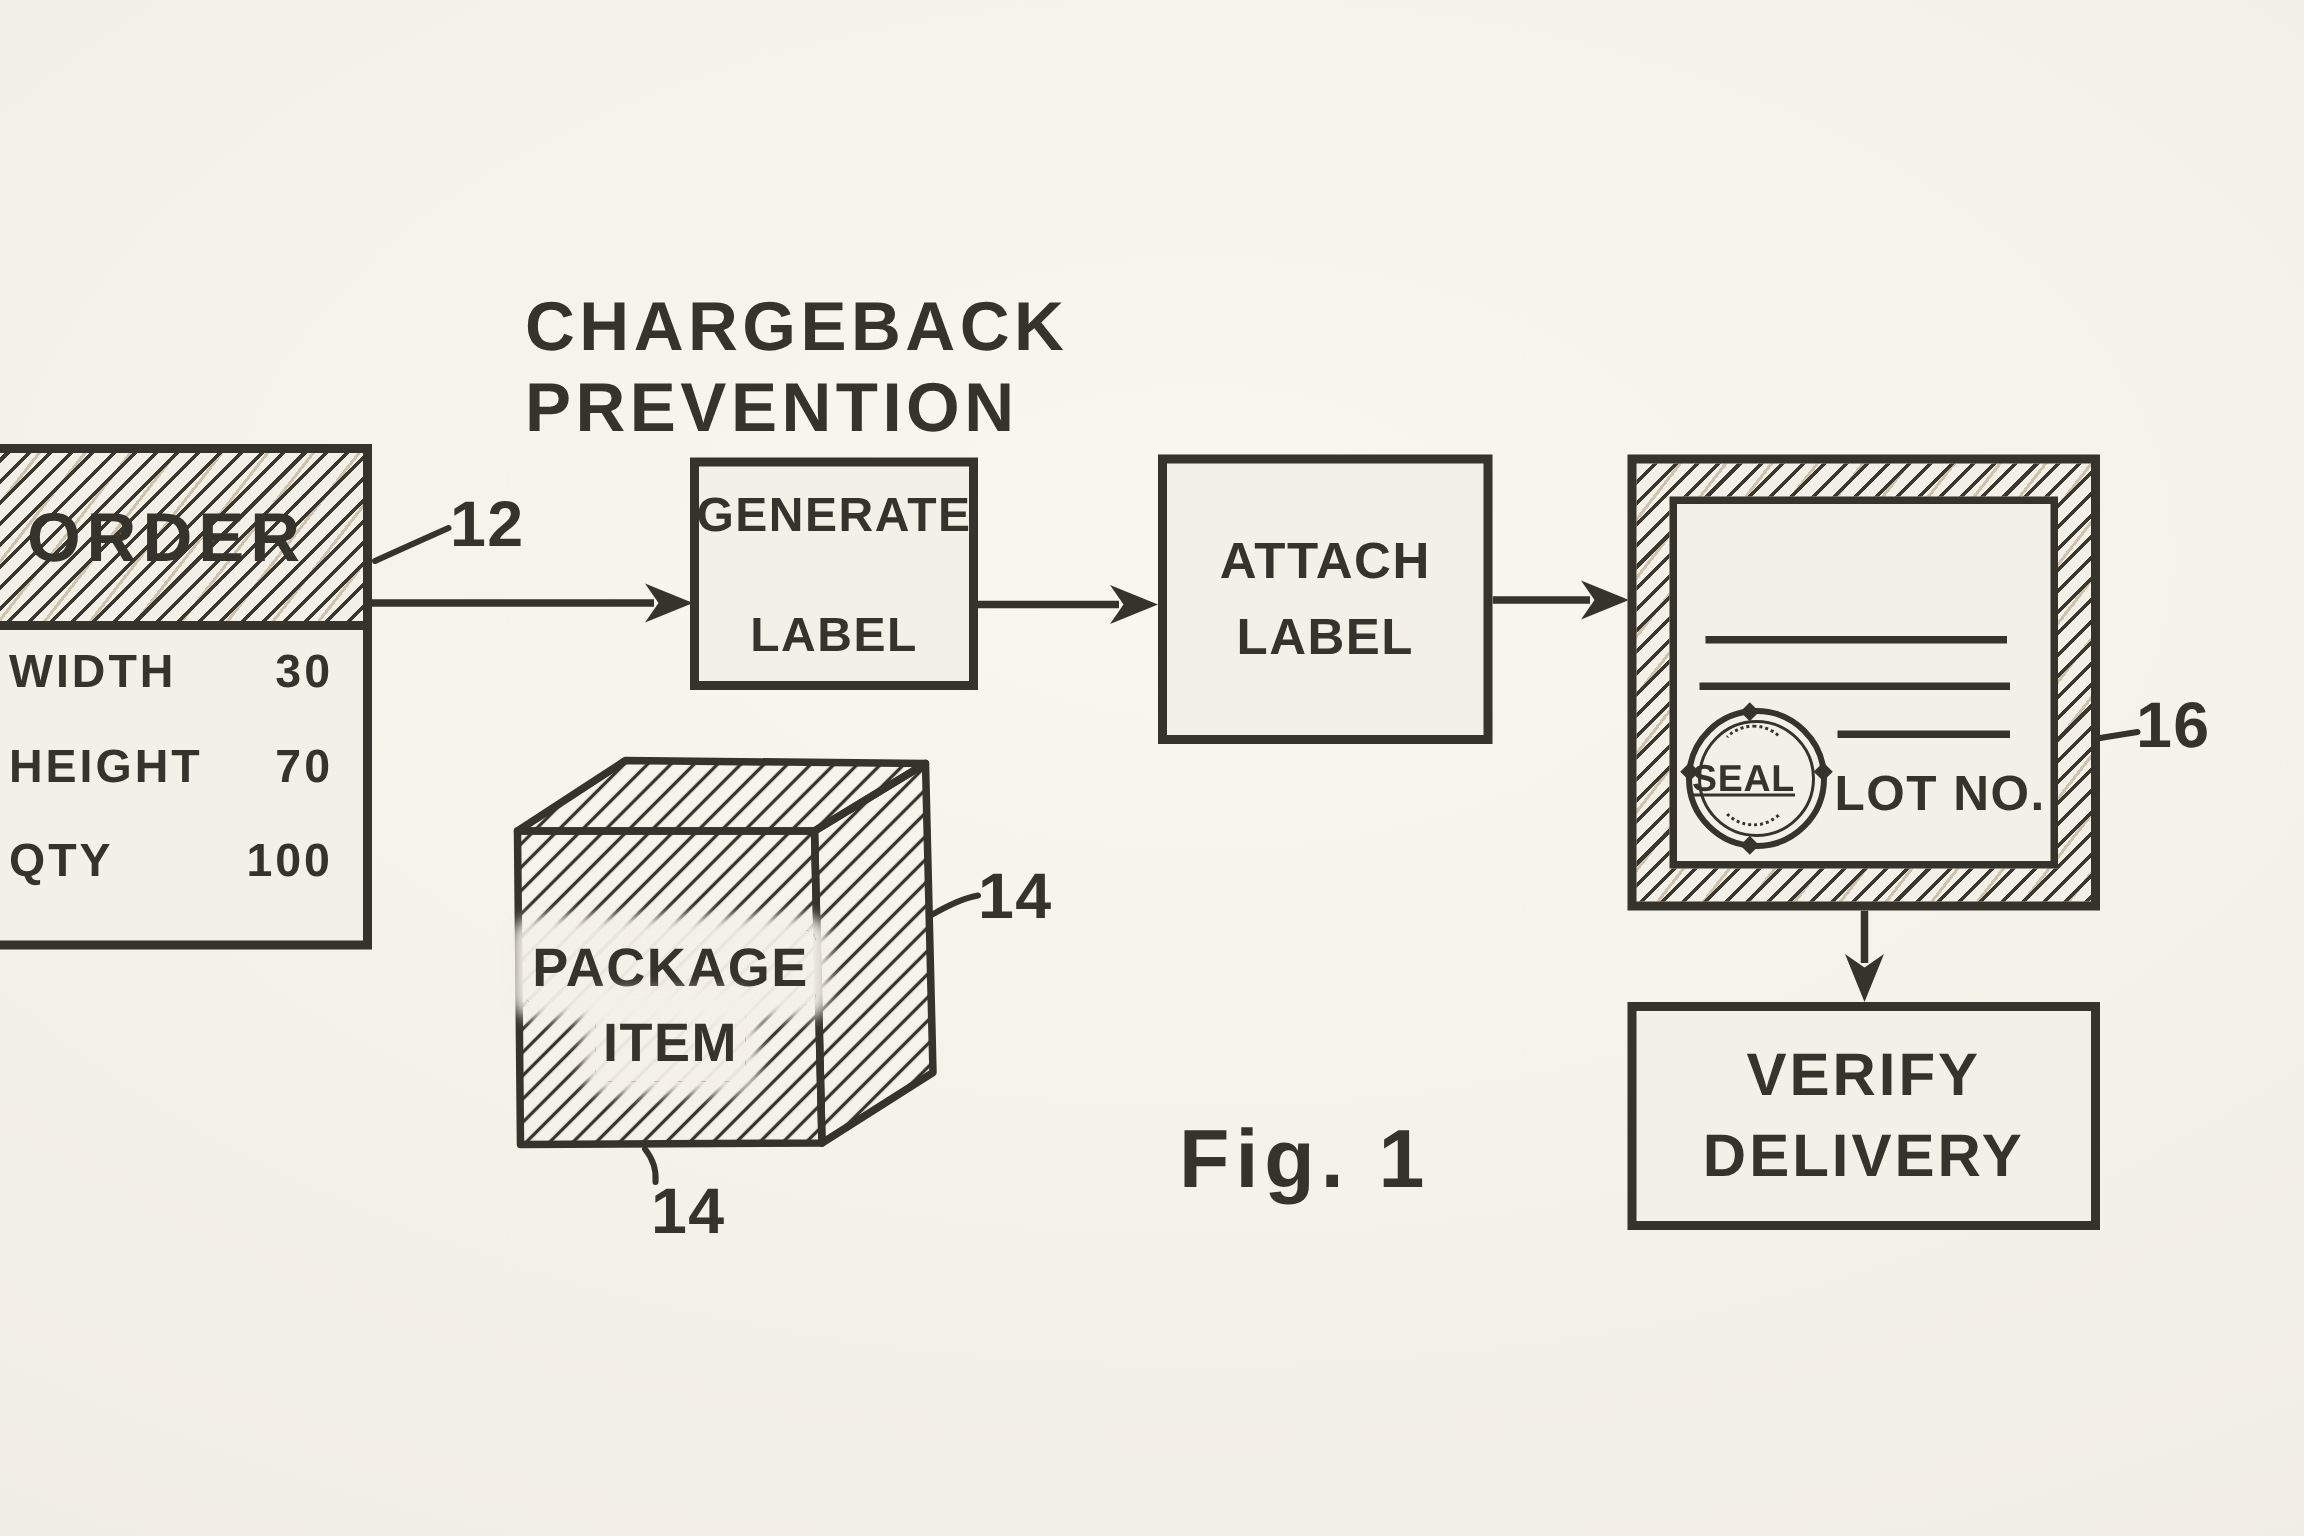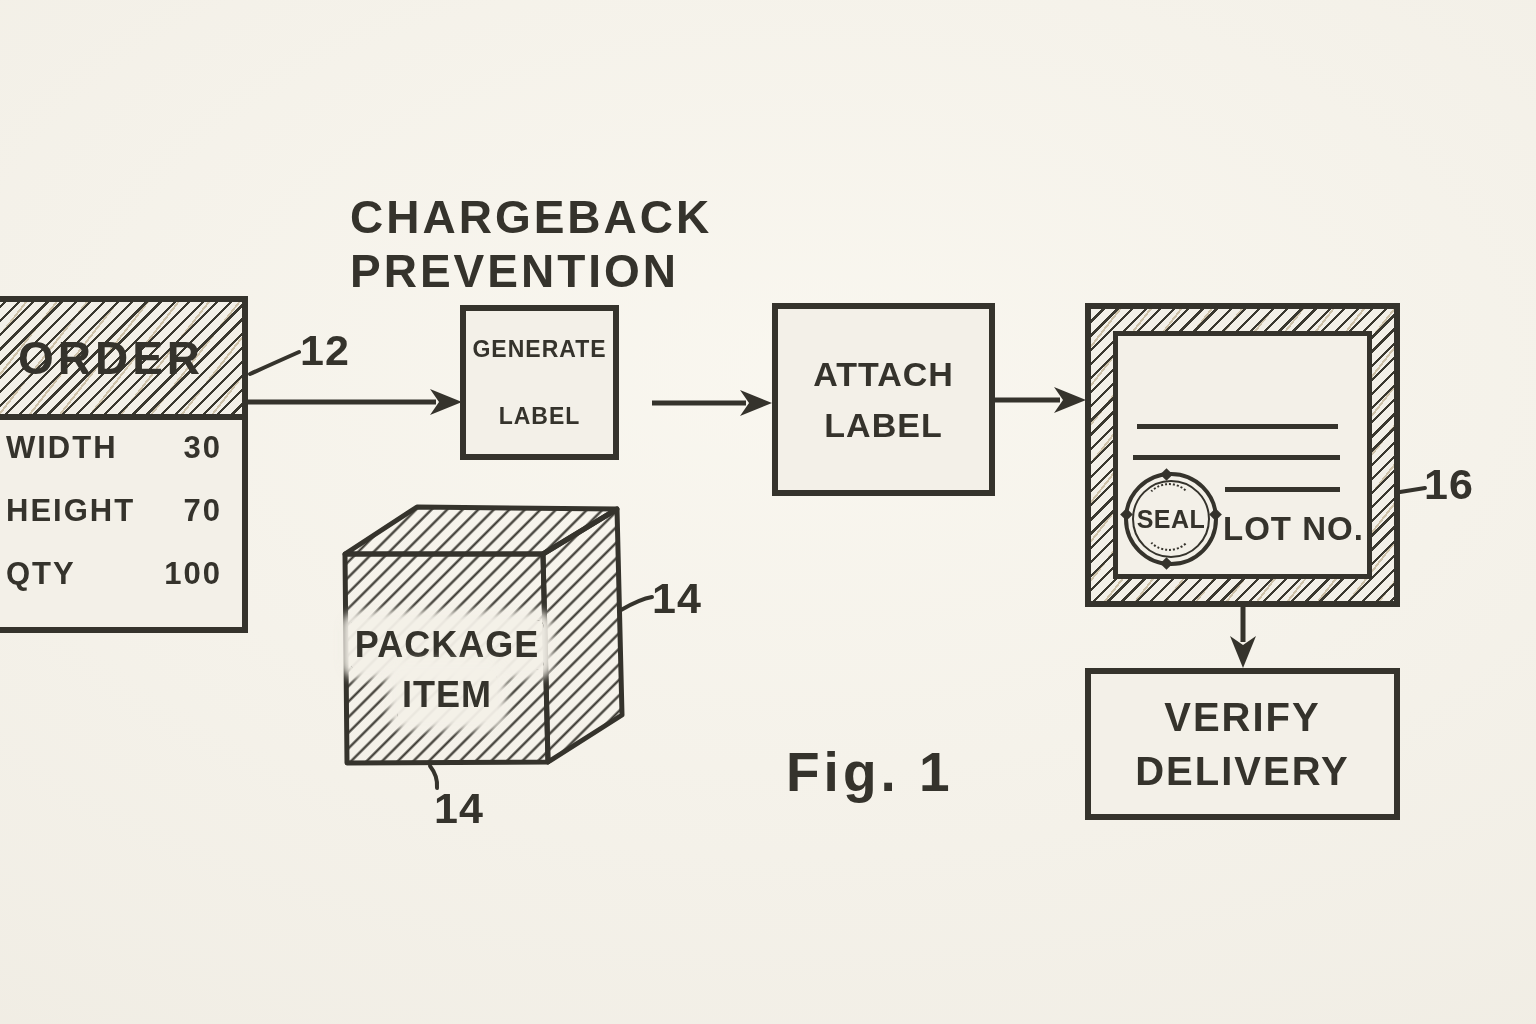--- a/index.html
+++ b/index.html
@@ -32,34 +32,34 @@
     display:flex;align-items:center;justify-content:center;padding-left:44px;
     font-size:46px;font-weight:bold;letter-spacing:4px;
   }
   .order-rows{padding:10px 20px 0 70px;}
   .order-row{display:flex;justify-content:space-between;align-items:baseline;height:63px;
     font-size:31px;font-weight:bold;letter-spacing:2px;}
   
   .flow-box{border:6px solid var(--ink);background:var(--paper);
     display:flex;flex-direction:column;align-items:center;justify-content:center;
     font-weight:bold;text-align:center;}
-  .generate-box{left:460px;top:305px;width:159px;height:155px;font-size:23px;letter-spacing:1px;line-height:1.5;gap:32px;}
+  .generate-box{left:460px;top:305px;width:192px;height:155px;font-size:32px;letter-spacing:1px;line-height:1.5;gap:32px;}
   .attach-box{left:772px;top:303px;width:223px;height:193px;font-size:34px;letter-spacing:1px;line-height:1.5;}
   .verify-box{left:1085px;top:668px;width:315px;height:152px;font-size:40px;letter-spacing:2px;line-height:1.35;}
   
   .ship-outer{left:1085px;top:303px;width:315px;height:304px;border:6px solid var(--ink);background-color:var(--paper);}
   .ship-inner{position:absolute;left:22px;top:22px;right:22px;bottom:22px;border:5px solid var(--ink);background:var(--paper);}
   .ship-heading{position:absolute;left:20px;top:12px;font-size:38px;font-weight:bold;letter-spacing:2px;}
   .addr{position:absolute;height:0;border-top:5px solid var(--ink);}
   .addr1{left:19px;top:88px;width:201px;}
   .addr2{left:15px;top:119px;width:207px;}
   .addr3{left:107px;top:151px;width:115px;}
   .lot{position:absolute;left:105px;top:174px;font-size:33px;font-weight:bold;letter-spacing:1px;}
   .seal{position:absolute;left:6px;top:136px;width:86px;height:86px;border:4px solid var(--ink);border-radius:50%;
-    background:var(--paper);display:flex;align-items:center;justify-content:center;}
+    background:var(--paper);display:flex;align-items:center;text-decoration:underline;}
   .seal::before{content:"";position:absolute;left:4px;top:4px;right:4px;bottom:4px;border:2.5px solid var(--ink);border-radius:50%;}
   .seal-text{font-size:25px;font-weight:bold;letter-spacing:.5px;position:relative;z-index:2;}
   .seal-arc{position:absolute;left:15px;width:48px;height:48px;border:2px dotted var(--ink);border-radius:50%;
     border-left-color:transparent;border-right-color:transparent;}
   .seal-arc-top{top:7px;border-bottom-color:transparent;}
   .seal-arc-bottom{top:23px;border-top-color:transparent;}
   .seal-diamond{position:absolute;width:9px;height:9px;background:var(--ink);transform:rotate(45deg);}
   .sd-n{left:34px;top:-6px;} .sd-s{left:34px;bottom:-6px;} .sd-w{left:-6px;top:34px;} .sd-e{right:-6px;top:34px;}
   
   .package-text{left:345px;top:620px;width:204px;text-align:center;

